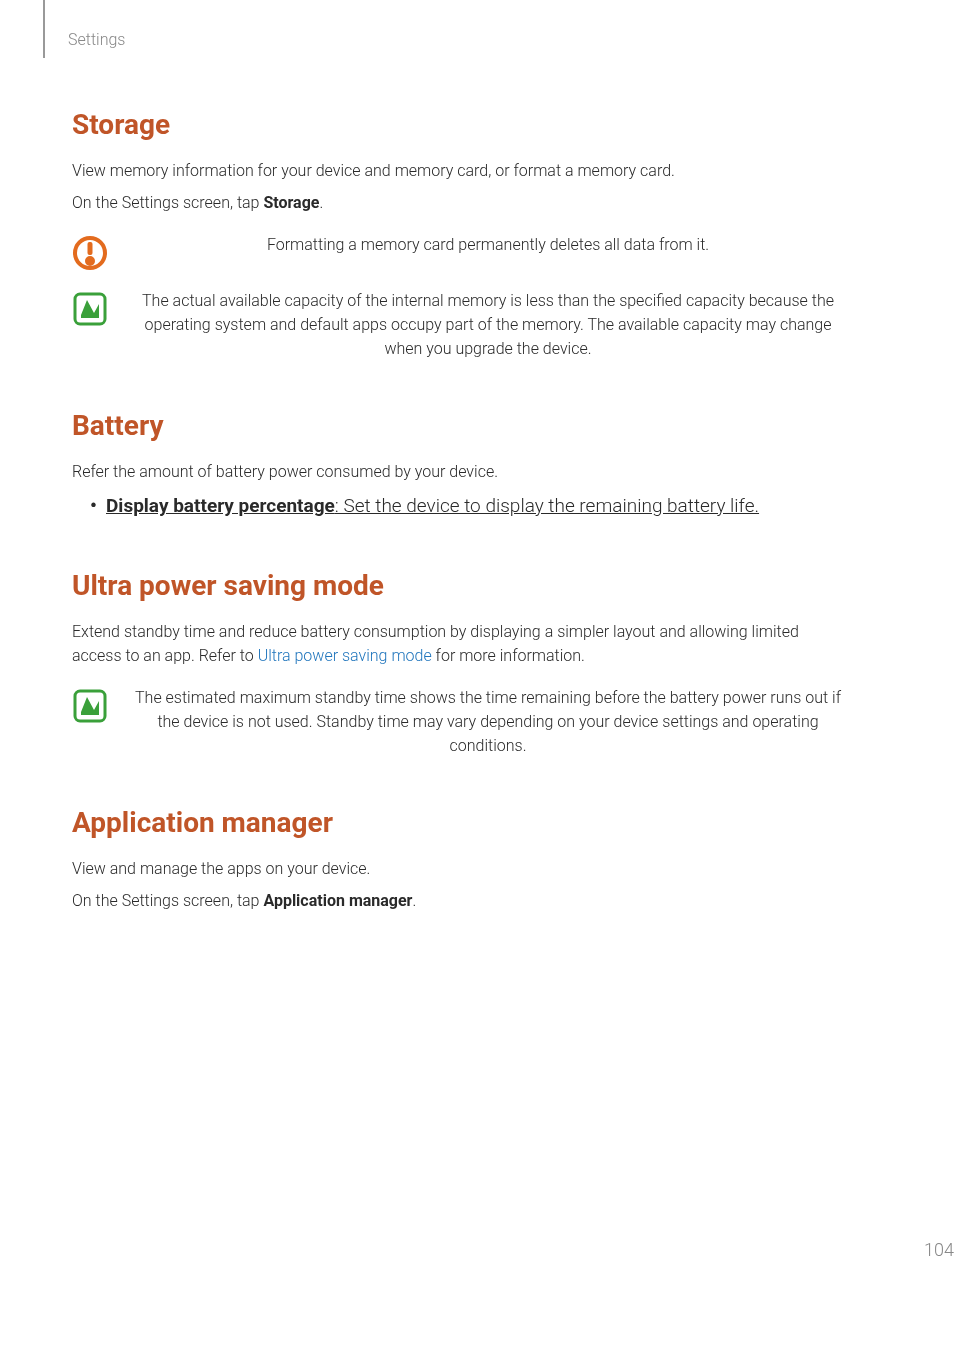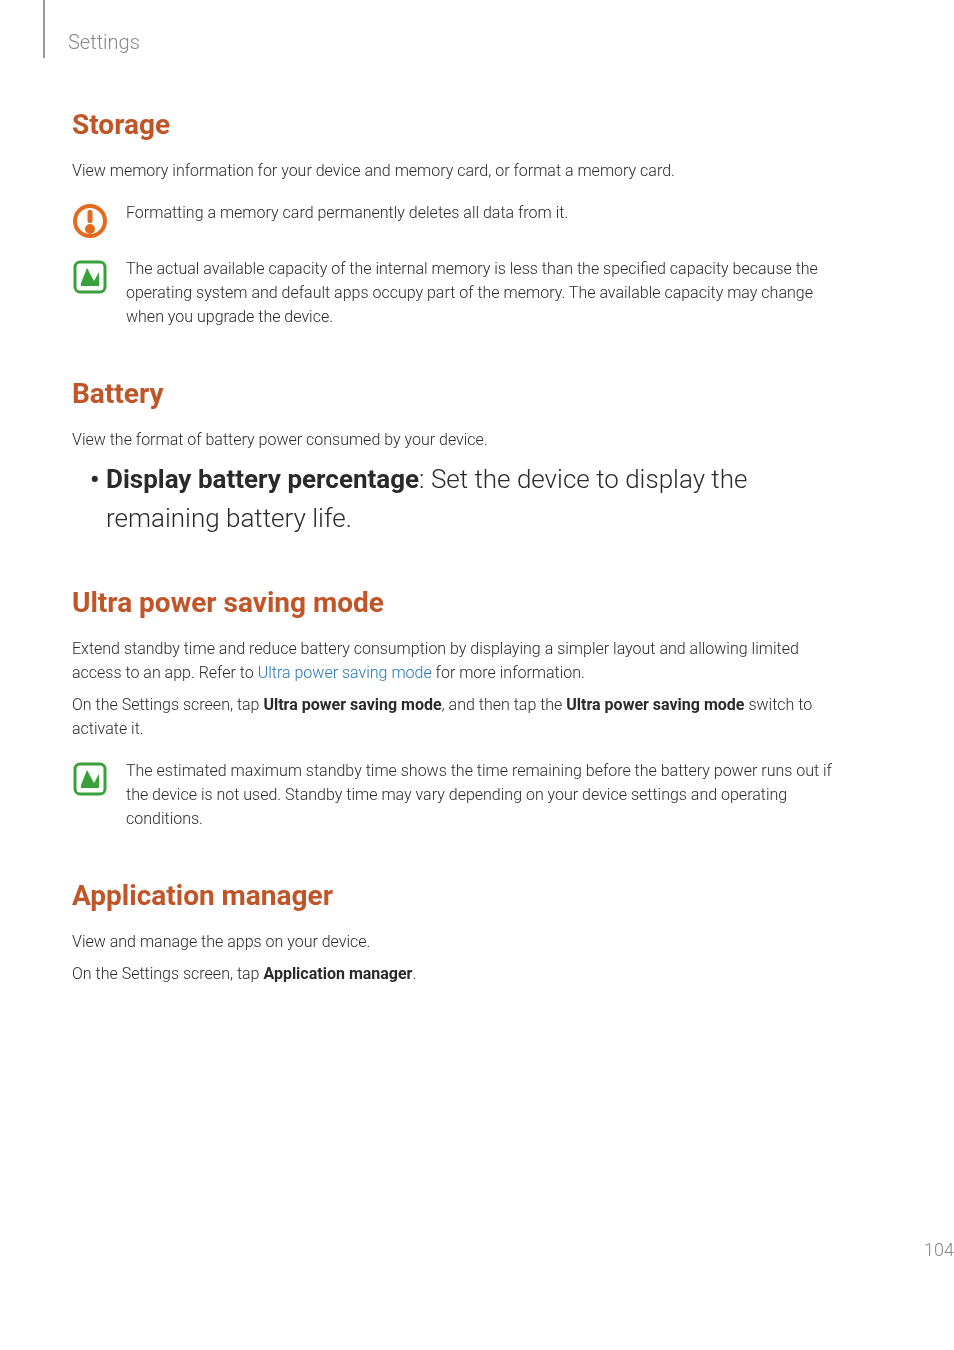--- a/index.html
+++ b/index.html
@@ -16,21 +16,21 @@
       left: 43px;
       top: 0;
       width: 2px;
       height: 58px;
       background: #999;
     }
     .header-text {
       position: absolute;
       left: 68px;
       top: 30px;
-      font-size: 20px;
+      font-size: 16px;
       color: #888;
       font-weight: 300;
     }
     .content {
       padding: 100px 104px 0 72px;
     }
     h2 {
       color: #c05528;
       font-size: 28px;
       font-weight: 700;
@@ -46,34 +46,36 @@
       font-weight: 300;
     }
     .bold { font-weight: 700; color: #2a2a2a; }
     .link { color: #2176bd; }
     .note-row {
       display: flex;
       align-items: flex-start;
       margin-top: 18px;
       margin-bottom: 8px;
       gap: 18px;
+      text-align: center;
     }
     .note-row .icon-box { flex-shrink: 0; width: 36px; height: 36px; margin-top: 2px; }
     .note-row p { flex: 1; margin-bottom: 0; }
     .caution-icon circle { stroke: #e36b1e; stroke-width: 4; fill: none; }
     .caution-icon .mark { fill: #e36b1e; }
     .info-icon .outer { stroke: #3aa03a; stroke-width: 3; fill: none; }
     .info-icon .inner { fill: #3aa03a; }
     ul { list-style: none; margin-top: 8px; }
     ul li {
-      font-size: 26px;
+      font-size: 19px;
       line-height: 1.5;
       font-weight: 300;
       padding-left: 34px;
       position: relative;
+      text-decoration: underline;
     }
     ul li::before {
       content: "•";
       position: absolute;
       left: 18px;
       top: 0;
       font-weight: 700;
       color: #2a2a2a;
     }
     .page-num {
@@ -90,20 +92,23 @@
 </head>
 <body>
 
 <div class="header-line"></div>
 <div class="header-text">Settings</div>
 
 <div class="content">
 
   <h2>Storage</h2>
   <p>View memory information for your device and memory card, or format a memory card.</p>
+  <p>
+    <span>On the Settings screen, tap </span><span class="bold">Storage</span><span>.</span>
+  </p>
 
   <div class="note-row">
     <div class="icon-box">
       <svg class="caution-icon" viewBox="0 0 36 36" width="36" height="36">
         <circle cx="18" cy="18" r="15"></circle>
         <rect class="mark" x="15.5" y="7" width="5" height="13" rx="2"></rect>
         <circle class="mark" cx="18" cy="26" r="3"></circle>
       </svg>
     </div>
     <p>Formatting a memory card permanently deletes all data from it.</p>
@@ -113,33 +118,30 @@
     <div class="icon-box">
       <svg class="info-icon" viewBox="0 0 36 36" width="36" height="36">
         <rect class="outer" x="3" y="3" width="30" height="30" rx="5"></rect>
         <path class="inner" d="M 9 24 L 15 9 L 22 22 L 27 13 L 27 27 L 9 27 Z"></path>
       </svg>
     </div>
     <p>The actual available capacity of the internal memory is less than the specified capacity because the operating system and default apps occupy part of the memory. The available capacity may change when you upgrade the device.</p>
   </div>
 
   <h2>Battery</h2>
-  <p>View the format of battery power consumed by your device.</p>
+  <p>Refer the amount of battery power consumed by your device.</p>
   <ul>
     <li>
       <span class="bold">Display battery percentage</span><span>: Set the device to display the remaining battery life.</span>
     </li>
   </ul>
 
   <h2>Ultra power saving mode</h2>
   <p>
     <span>Extend standby time and reduce battery consumption by displaying a simpler layout and allowing limited access to an app. Refer to </span><span class="link">Ultra power saving mode</span><span> for more information.</span>
-  </p>
-  <p>
-    <span>On the Settings screen, tap </span><span class="bold">Ultra power saving mode</span><span>, and then tap the </span><span class="bold">Ultra power saving mode</span><span> switch to activate it.</span>
   </p>
 
   <div class="note-row">
     <div class="icon-box">
       <svg class="info-icon" viewBox="0 0 36 36" width="36" height="36">
         <rect class="outer" x="3" y="3" width="30" height="30" rx="5"></rect>
         <path class="inner" d="M 9 24 L 15 9 L 22 22 L 27 13 L 27 27 L 9 27 Z"></path>
       </svg>
     </div>
     <p>The estimated maximum standby time shows the time remaining before the battery power runs out if the device is not used. Standby time may vary depending on your device settings and operating conditions.</p>

